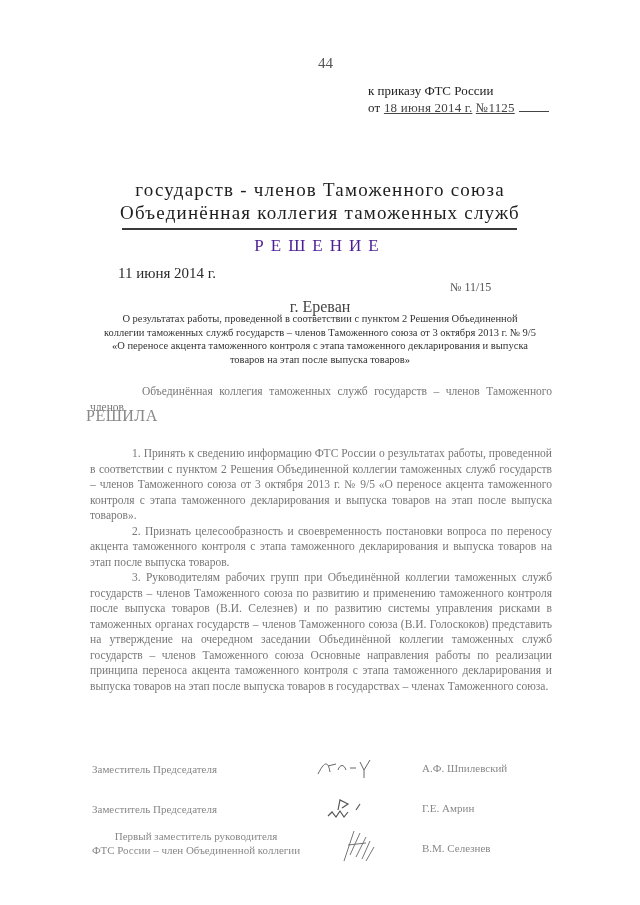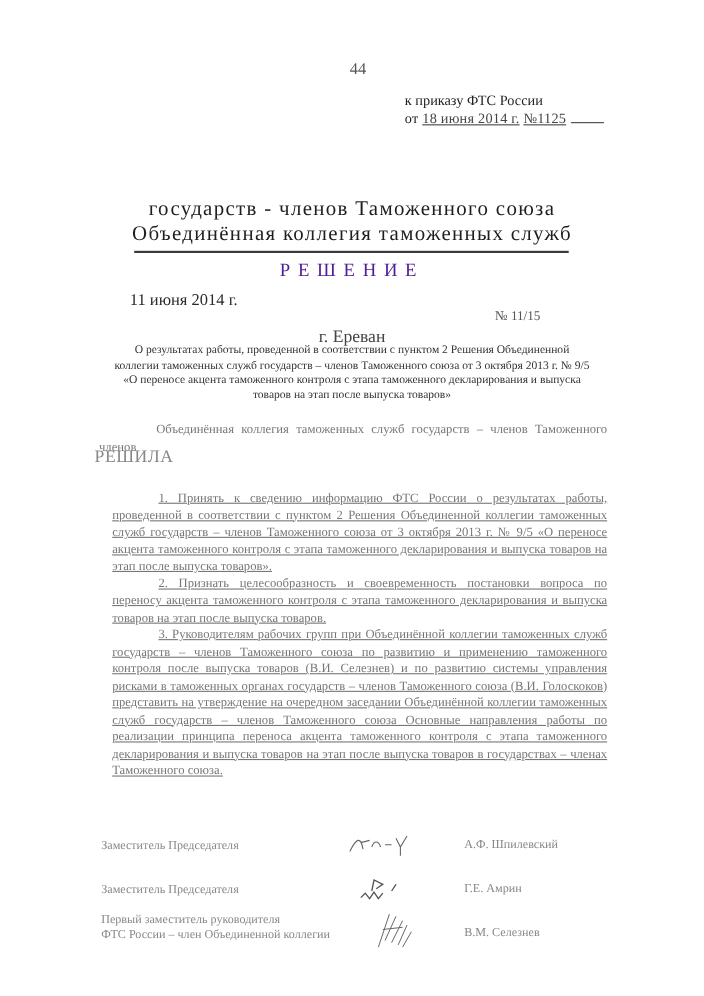--- a/index.html
+++ b/index.html
@@ -30,23 +30,23 @@
     left: 104px; width: 432px; top: 312px; text-align: center;
     font-size: 10.5px; line-height: 13.5px; color: #333;
   }
   .body-text {
     left: 90px; width: 462px; font-size: 11.5px; line-height: 15.5px;
     color: #777; text-align: justify;
   }
   .preamble { top: 384px; text-indent: 52px; }
   .resolved { left: 86px; top: 396px; font-size: 16px; color: #888; letter-spacing: 0.5px; margin-top: 11px; }
   .items { top: 446px; }
-  .items p { margin: 0 0 0 12px; text-indent: 42px; text-decoration: underline; }
+  .items p { margin: 0 0 0 0; text-indent: 42px; }
   .sig-row { left: 92px; width: 460px; height: 24px; font-size: 11px; color: #888; }
-  .sig-row .pos { position: absolute; left: 0; top: 0; line-height: 14px; }
+  .sig-row .pos { position: absolute; left: 0; top: 0; line-height: 14px; text-align: center; }
   .sig-row .sign { position: absolute; left: 222px; top: -6px; width: 60px; height: 26px; }
   .sig-row .name { position: absolute; left: 330px; top: 0; }
   .sig1 { top: 762px; }
   .sig2 { top: 802px; }
   .sig3 { top: 829px; }
   .sig3 .name { top: 13px; }
   .sig3 .sign { top: -4px; left: 244px; height: 40px; }
 </style>
 </head>
 <body>

